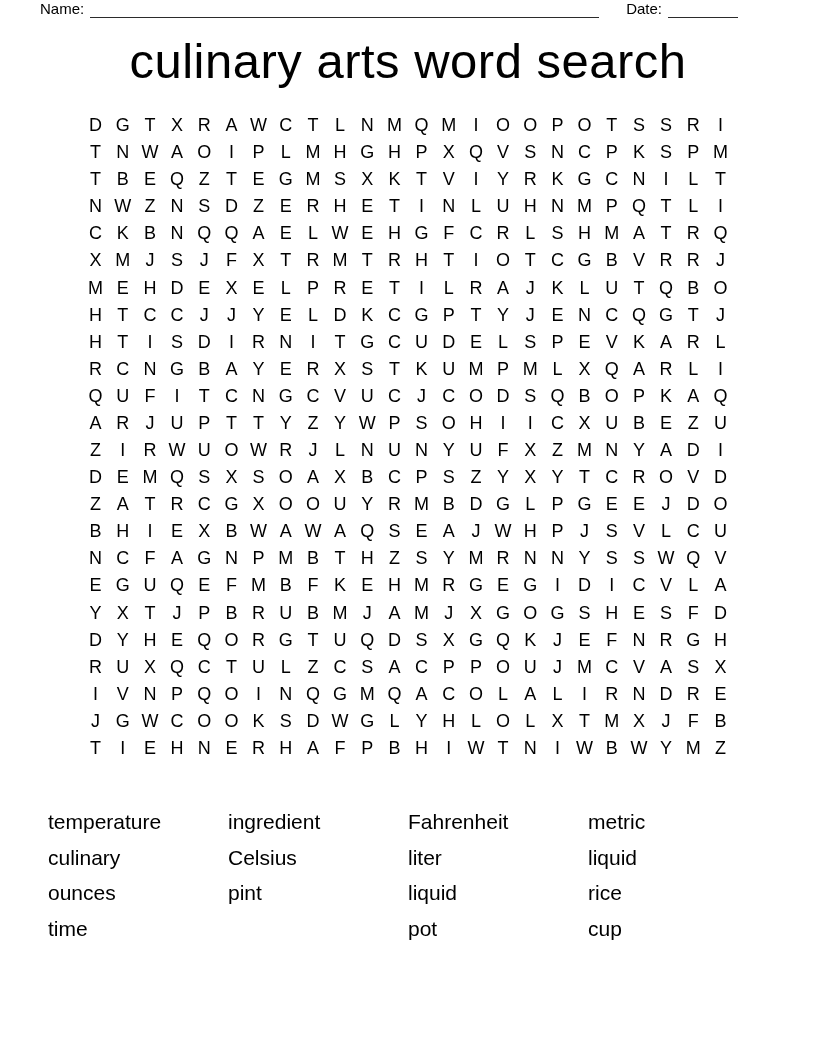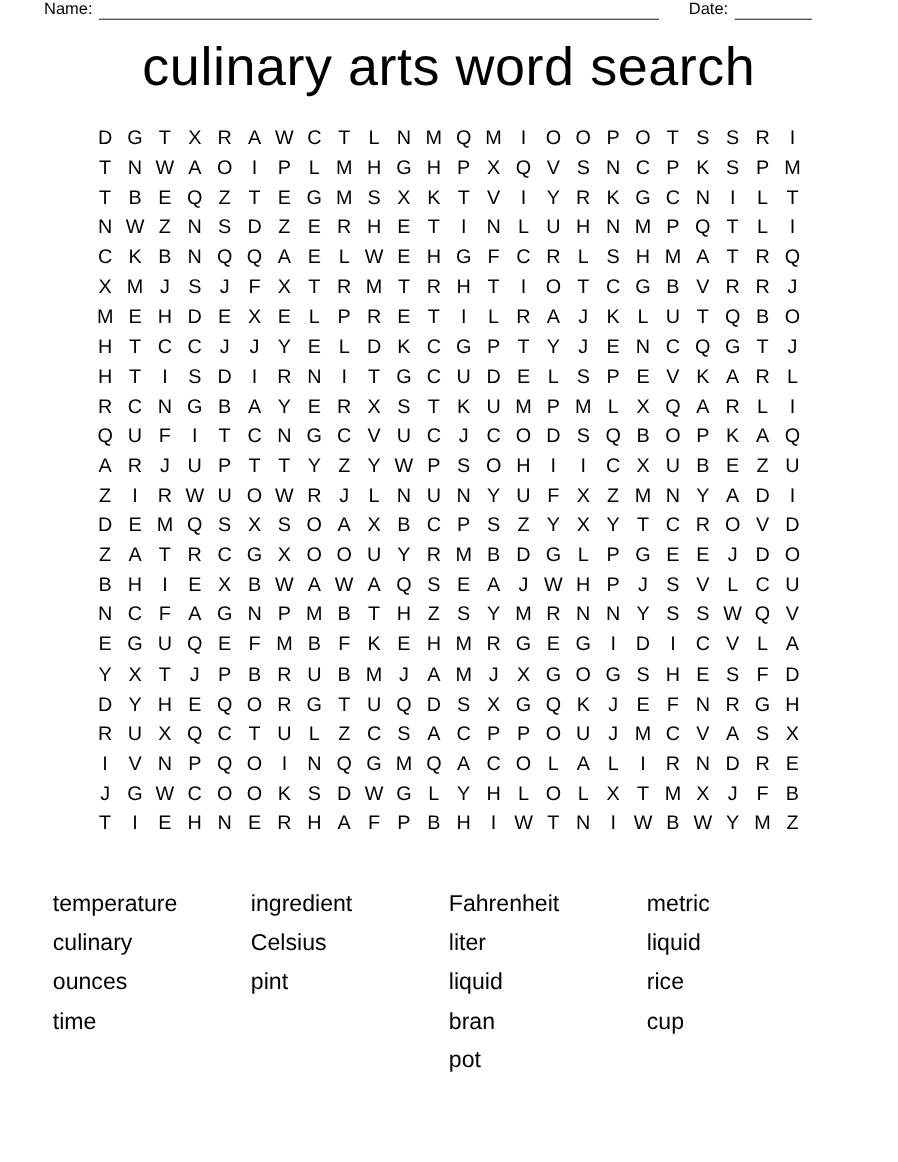--- a/index.html
+++ b/index.html
@@ -695,21 +695,20 @@
     </div>
     <div class="word-col">
       <div class="word">ingredient</div>
       <div class="word">Celsius</div>
       <div class="word">pint</div>
     </div>
     <div class="word-col">
       <div class="word">Fahrenheit</div>
       <div class="word">liter</div>
       <div class="word">liquid</div>
-      <div class="word">bran</div>
       <div class="word">pot</div>
     </div>
     <div class="word-col">
       <div class="word">metric</div>
       <div class="word">liquid</div>
       <div class="word">rice</div>
       <div class="word">cup</div>
     </div>
   </div>
 

